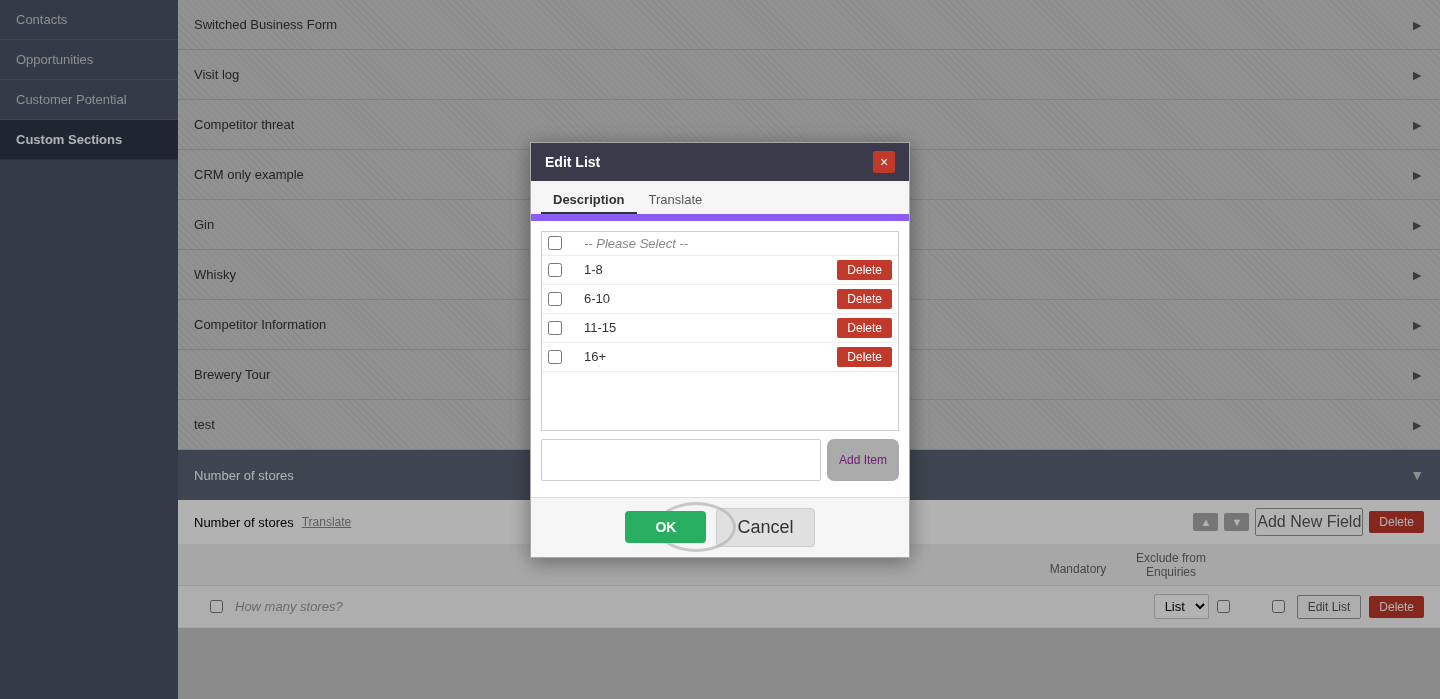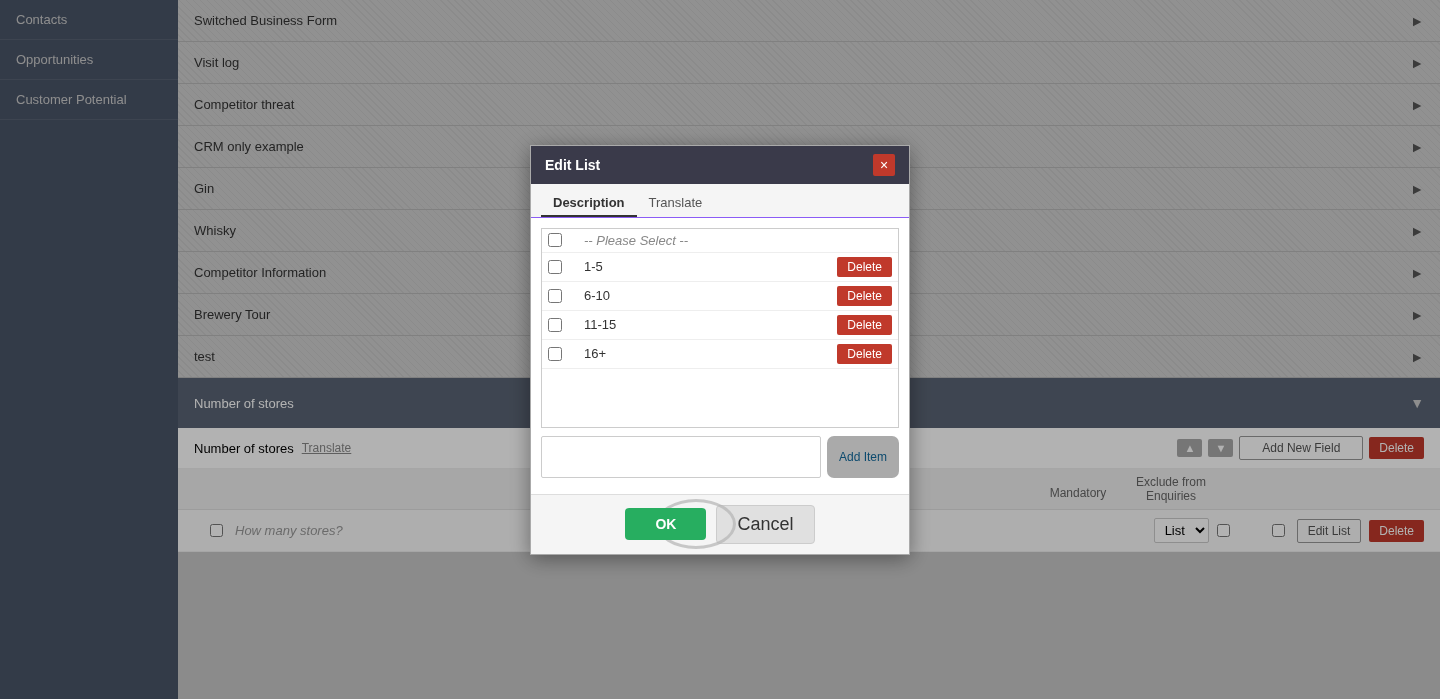--- a/index.html
+++ b/index.html
@@ -36,21 +36,21 @@
     }
 
     
     .accordion-row {
       background: #d0d0d0;
       border-bottom: 1px solid #b8b8b8;
       display: flex;
       align-items: center;
       justify-content: space-between;
       padding: 0 16px;
-      height: 42px;
+      height: 50px;
       cursor: pointer;
       background-image: repeating-linear-gradient(
         45deg,
         transparent,
         transparent 4px,
         rgba(0,0,0,0.04) 4px,
         rgba(0,0,0,0.04) 5px
       );
     }
     .accordion-row span.label { font-size: 13px; color: #333; font-weight: 500; }
@@ -87,23 +87,23 @@
       color: #fff;
       padding: 3px 7px;
       cursor: pointer;
       font-size: 11px;
       border-radius: 2px;
     }
     .btn-add-new {
       background: transparent;
       border: 1px solid #999;
       color: #555;
-      padding: 4px 22px;
-      cursor: pointer;
-      font-size: 12px;
+      padding: 4px 1px;
+      cursor: pointer;
+      font-size: 16px;
       border-radius: 2px;
     }
     .btn-delete-red {
       background: #c0392b;
       border: none;
       color: #fff;
       padding: 4px 10px;
       cursor: pointer;
       font-size: 12px;
       border-radius: 2px;
@@ -188,21 +188,21 @@
       height: 22px;
       cursor: pointer;
       font-size: 14px;
       display: flex;
       align-items: center;
       justify-content: center;
       border-radius: 2px;
     }
     .modal-tabs {
       display: flex;
-      border-bottom: 1px solid #8b5cf6;
+      border-bottom: 7px solid #8b5cf6;
       padding: 6px 10px 0;
       background: #f5f5f5;
       text-align: right;
     }
     .modal-tab {
       padding: 5px 12px;
       cursor: pointer;
       font-size: 13px;
       color: #555;
       border-bottom: 2px solid transparent;
@@ -249,21 +249,21 @@
     .add-item-input {
       flex: 1;
       border: 1px solid #ccc;
       padding: 4px 8px;
       font-size: 13px;
       border-radius: 2px;
     }
     .btn-add-item {
       background: #aaa;
       border: none;
-      color: #0c4a6e;
+      color: #701a75;
       padding: 14px 12px;
       cursor: pointer;
       font-size: 12px;
       border-radius: 7px;
     }
     .modal-footer {
       display: flex;
       justify-content: center;
       align-items: center;
       padding: 10px;
@@ -310,20 +310,21 @@
     ::-webkit-scrollbar-thumb { background: #aaa; border-radius: 4px; }
   </style>
 </head>
 <body>
 
 <div class="sidebar">
 
     <div class="sidebar-item">Contacts</div>
     <div class="sidebar-item">Opportunities</div>
     <div class="sidebar-item">Customer Potential</div>
+    <div class="sidebar-item active">Custom Sections</div>
   </div>
 
 <div class="main">
 
   <div id="accordion-container">
       <div class="accordion-row">
         <span class="label">Switched Business Form</span>
         <span class="accordion-arrow">►</span>
       </div>
       <div class="accordion-row">
@@ -416,21 +417,21 @@
 
     <div class="modal-body">
       <div class="list-area" id="modal-list-area">
 
       <div class="list-item-row">
             <input type="checkbox" style="">
             <span class="list-item-placeholder">-- Please Select --</span>
           </div>
           <div class="list-item-row">
             <input type="checkbox" style="">
-            <span class="list-item-label">1-5</span>
+            <span class="list-item-label">1-8</span>
             <button class="btn-delete-small">Delete</button>
           </div>
           <div class="list-item-row">
             <input type="checkbox" style="">
             <span class="list-item-label">6-10</span>
             <button class="btn-delete-small">Delete</button>
           </div>
           <div class="list-item-row">
             <input type="checkbox" style="">
             <span class="list-item-label">11-15</span>

